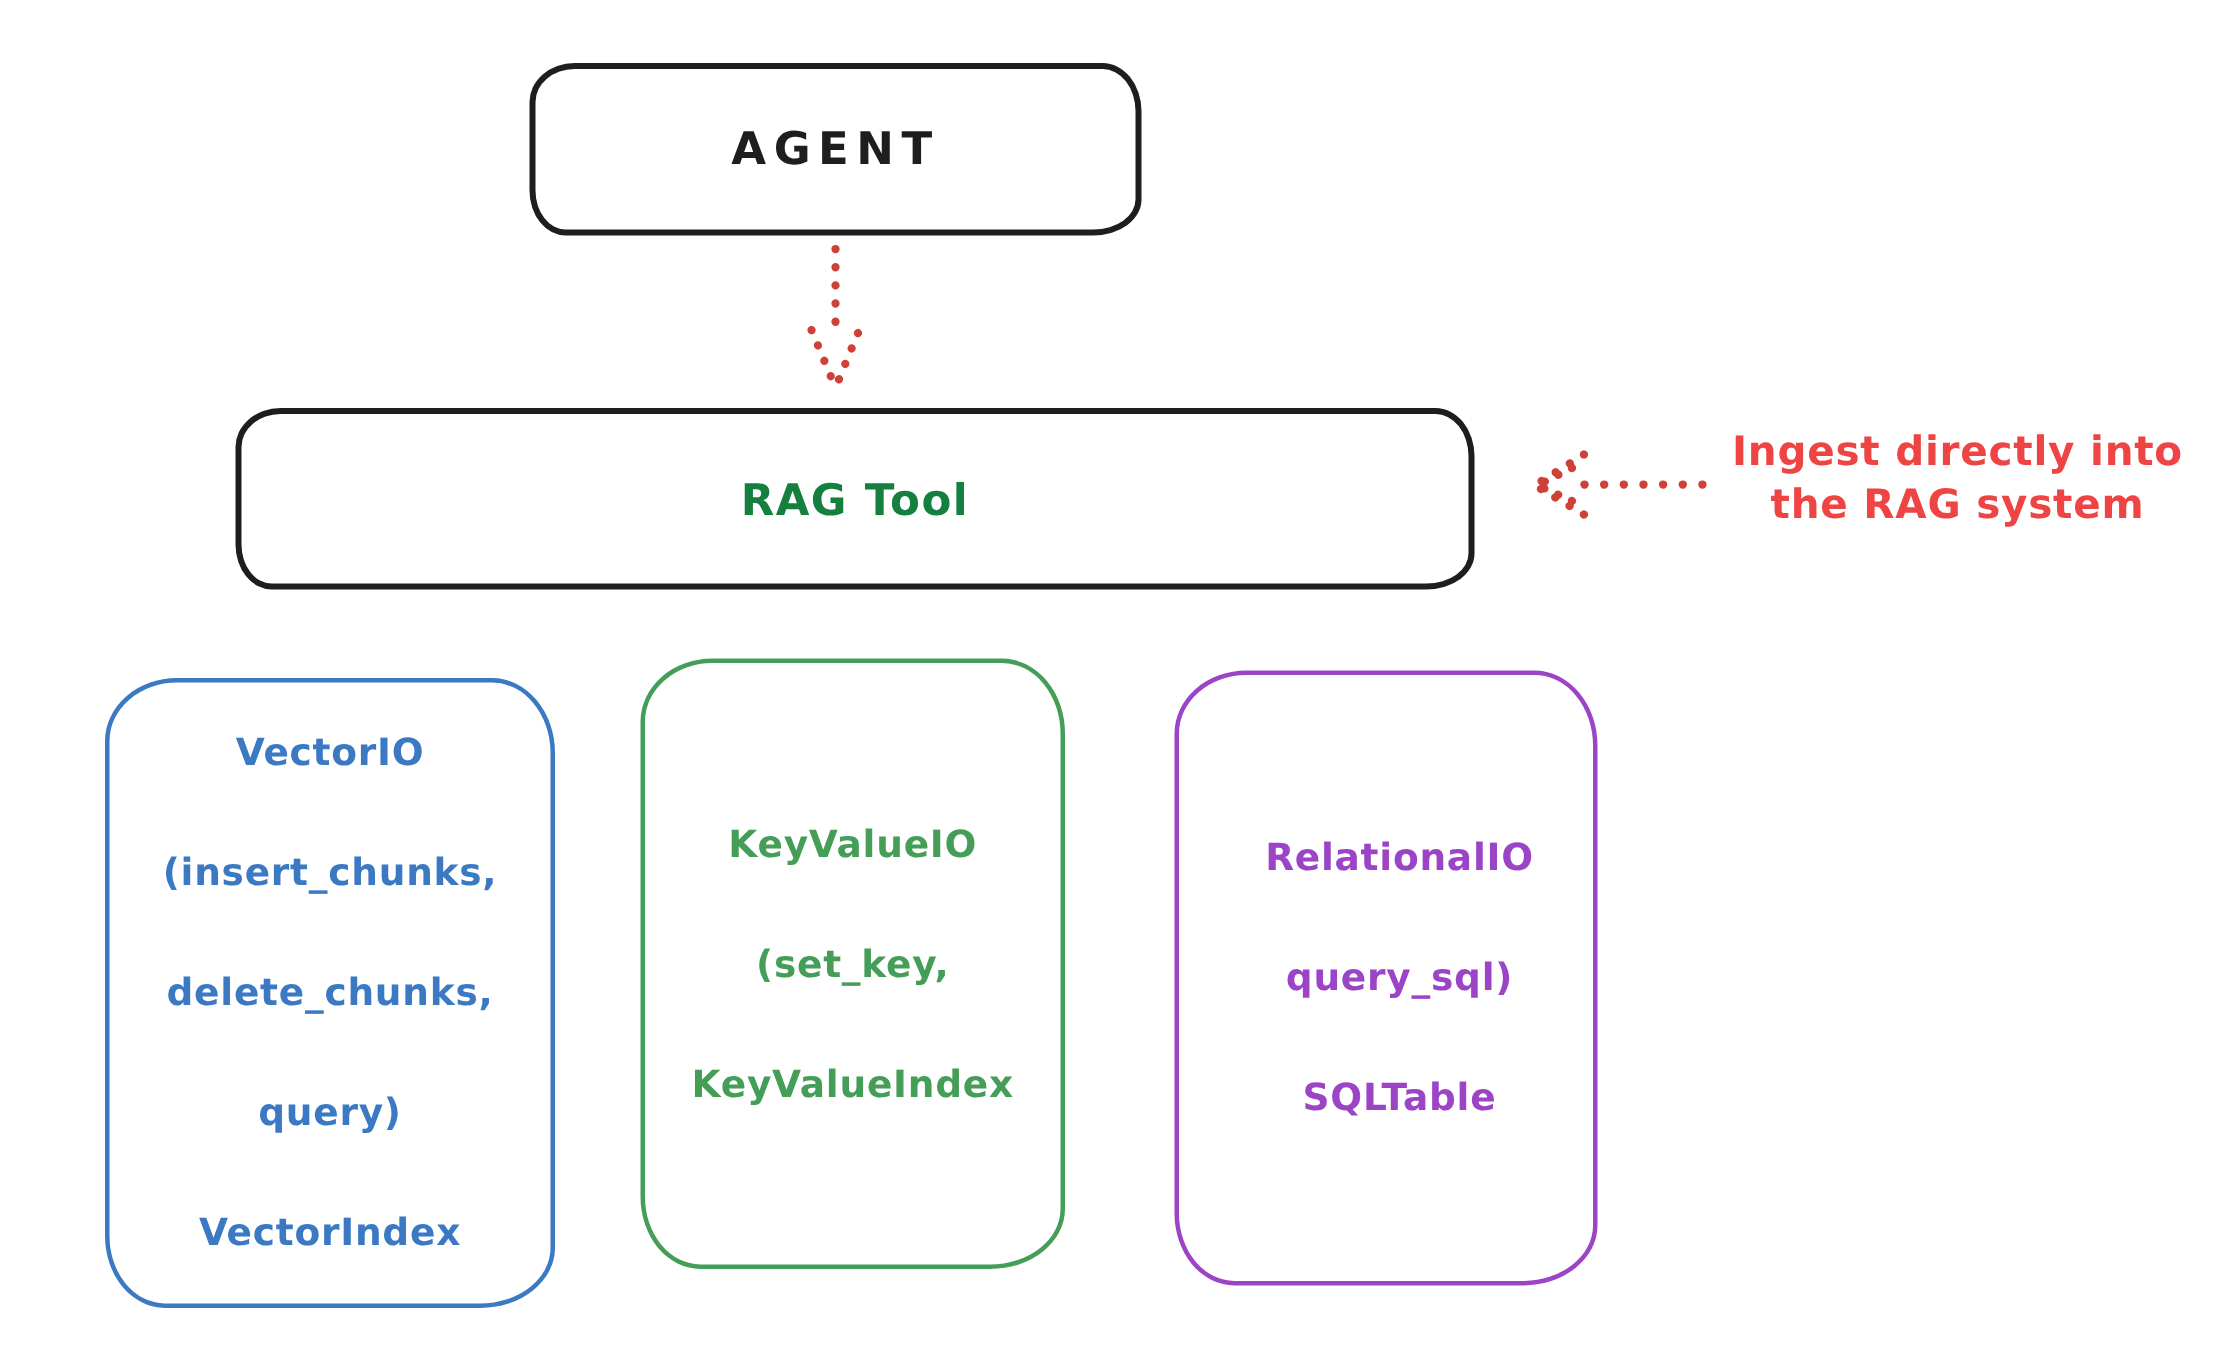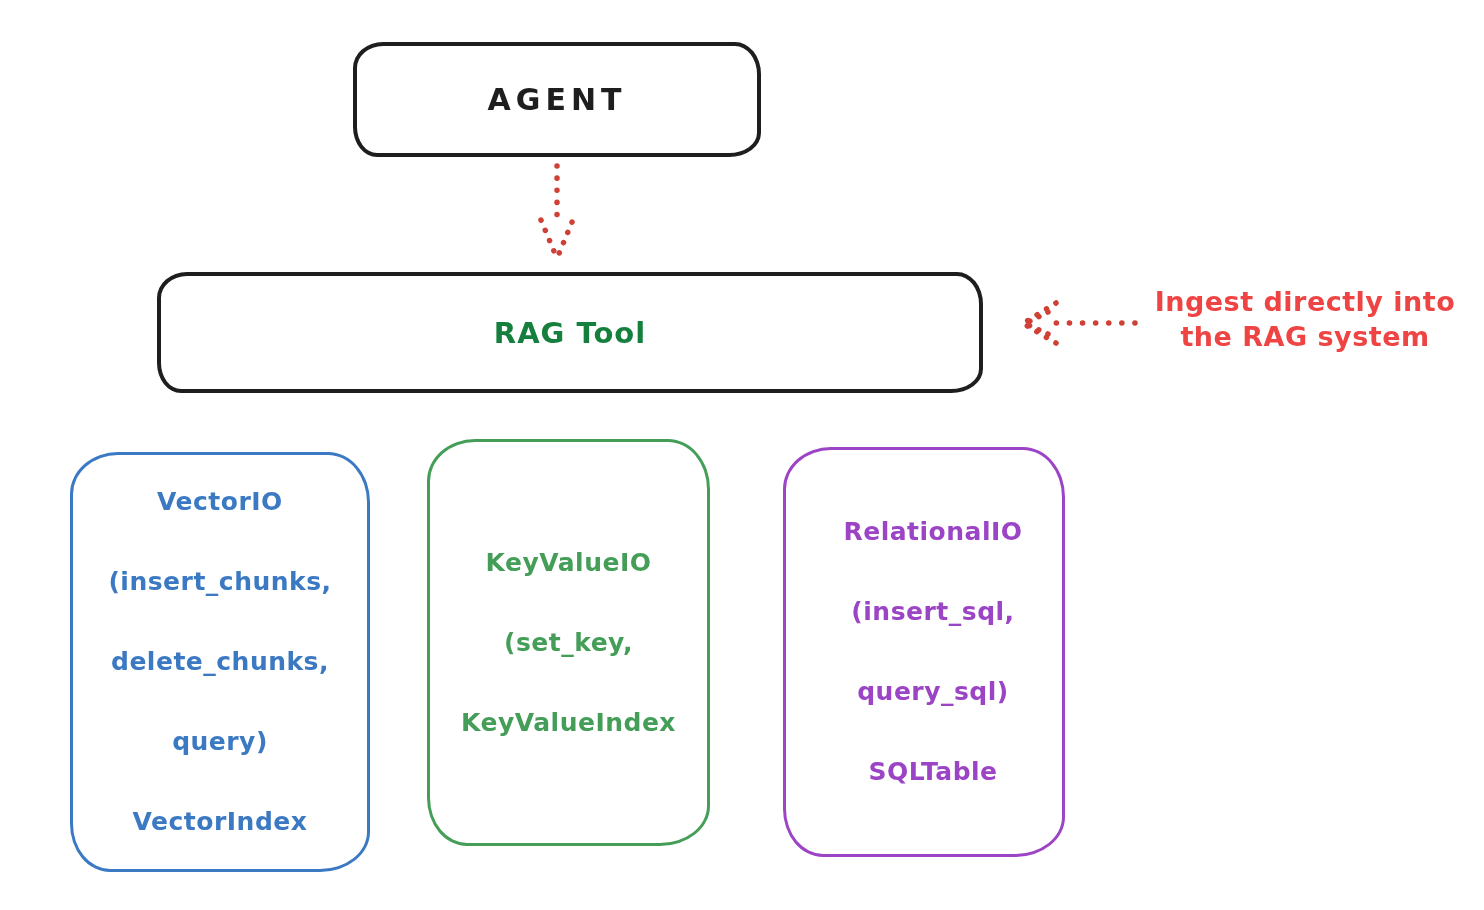--- a/index.html
+++ b/index.html
@@ -138,18 +138,17 @@
   </div>
 
   <div class="backend backend-keyvalue">
     <div>KeyValueIO</div>
     <div>(set_key,</div>
     <div class="index-label">KeyValueIndex</div>
   </div>
 
   <div class="backend backend-relational">
     <div>RelationalIO</div>
-    <div>(insert_sql,</div>
     <div>query_sql)</div>
     <div class="index-label">SQLTable</div>
   </div>
 
 </div>
 
 </body></html>

